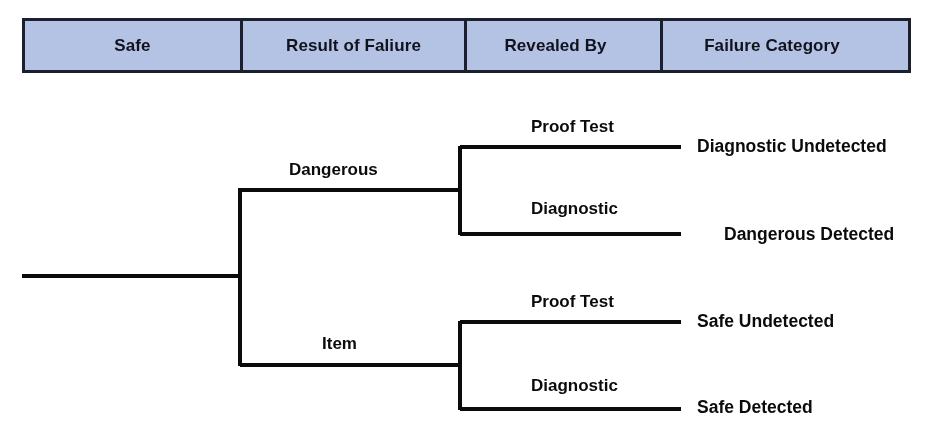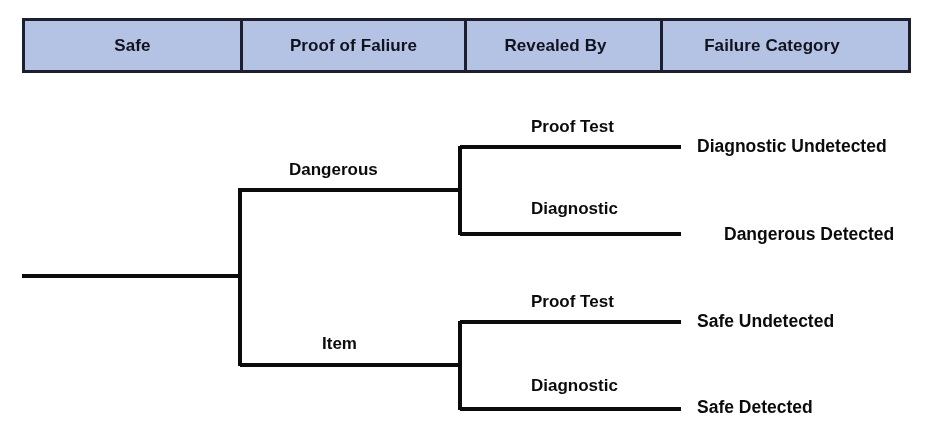--- a/index.html
+++ b/index.html
@@ -79,21 +79,21 @@
   #lbl-du          { left: 697px; top: 138px; }
   #lbl-dd          { left: 697px; top: 226px; margin-left: 27px; }
   #lbl-su          { left: 697px; top: 313px; }
   #lbl-sd          { left: 697px; top: 399px; }
 </style>
 </head>
 <body>
 
 <div id="header-table">
   <div class="header-cell hc-0">Safe</div>
-  <div class="header-cell hc-1">Proof of Faliure</div>
+  <div class="header-cell hc-1">Result of Faliure</div>
   <div class="header-cell hc-2">Revealed By</div>
   <div class="header-cell hc-3">Failure Category</div>
 </div>
 
 <svg id="tree" viewBox="0 0 941 431" width="941" height="431">
   <g stroke="#0b0b0b" stroke-width="4" stroke-linecap="butt" fill="none">
 
     <line x1="22" y1="276" x2="242" y2="276"></line>
 
     <line x1="240" y1="188" x2="240" y2="366"></line>

